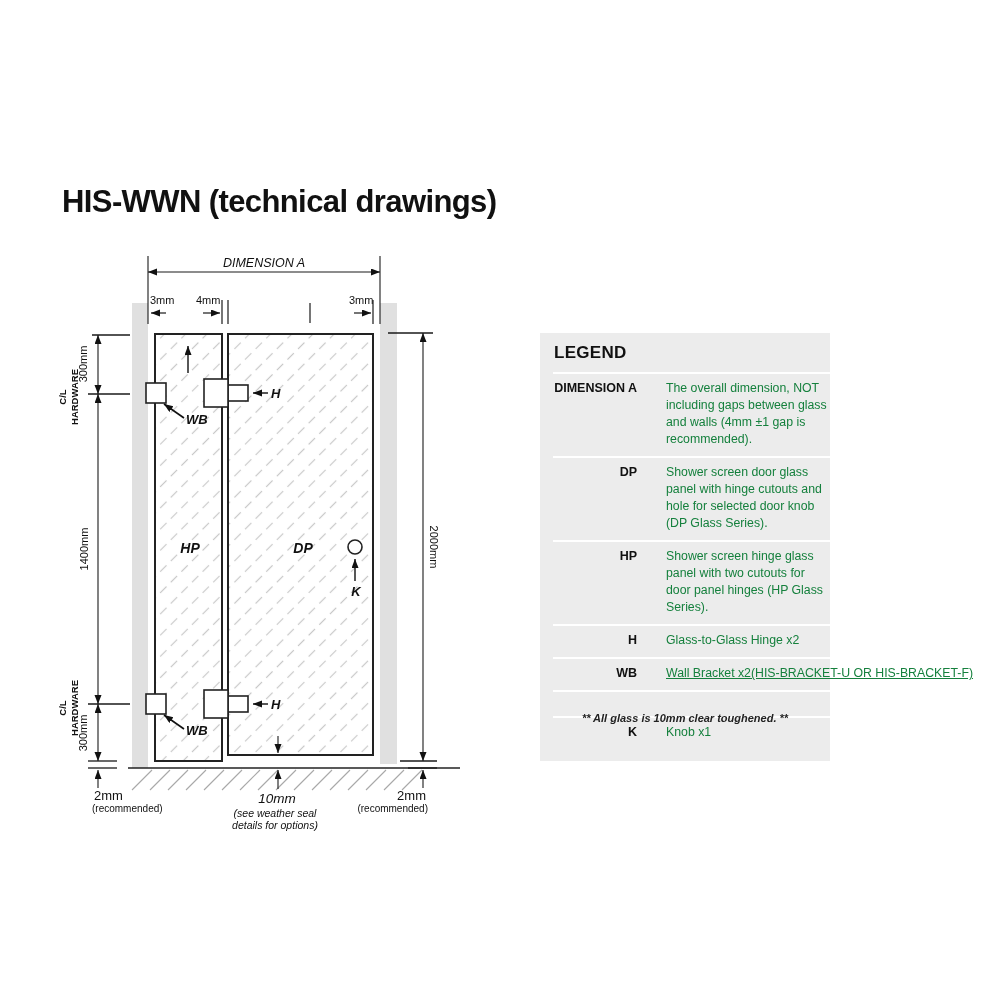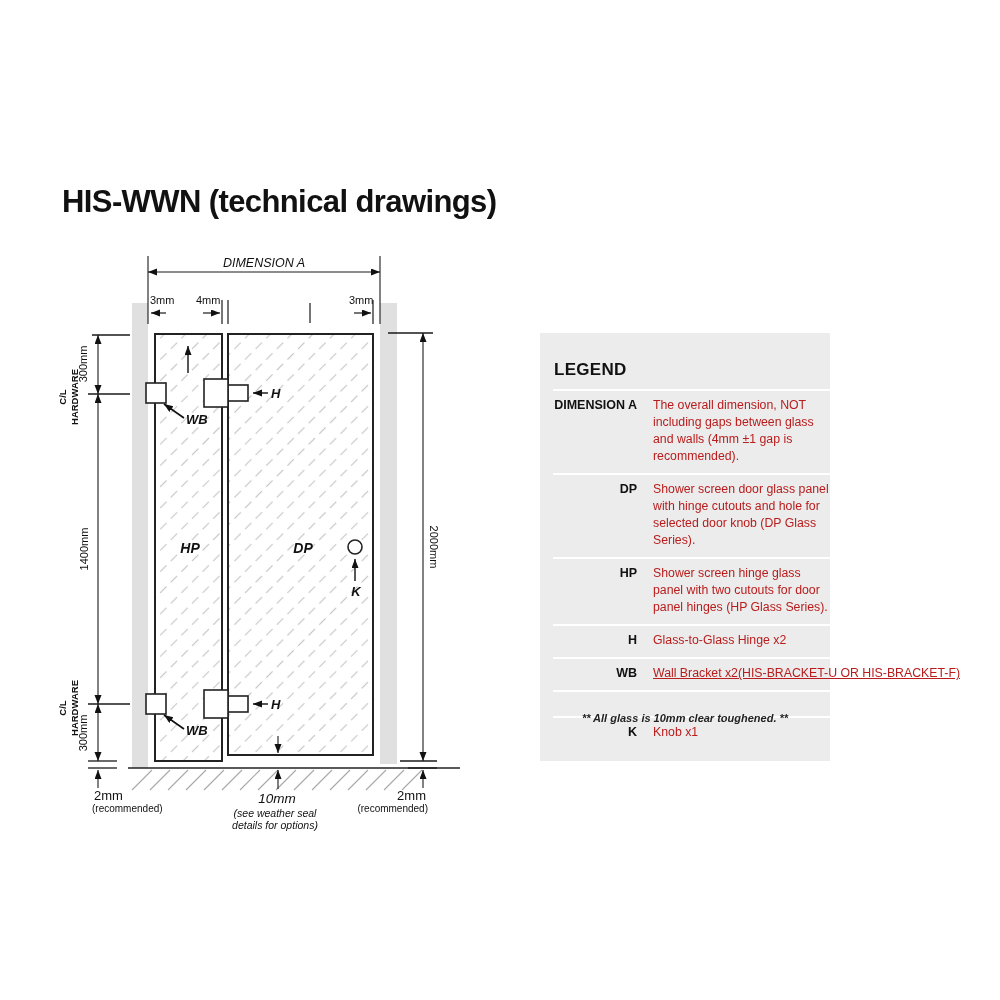--- a/index.html
+++ b/index.html
@@ -11,39 +11,39 @@
     position:absolute;left:62px;top:184px;
     font-size:31px;font-weight:bold;letter-spacing:-0.6px;color:#111;
     white-space:nowrap;
   }
   #drawing-svg{position:absolute;left:40px;top:235px;}
 
   
   .legend{
     position:absolute;left:540px;top:333px;width:290px;
     background:#ececec;box-sizing:border-box;
-    padding:17px 0 12px 13px;
+    padding:0 0 12px 13px;
   }
   .legend-header{
     font-size:17px;font-weight:bold;letter-spacing:0.3px;color:#111;
     padding:10px 0 9px 1px;
   }
   .legend-row{
     display:flex;align-items:flex-start;
     border-top:2px solid #ffffff;
     padding:6px 0 8px 0;
   }
   .legend-row.empty-row{min-height:12px;padding:6px 0 6px 0;}
   .legend-term{
     flex:0 0 84px;text-align:right;
     font-size:12.5px;font-weight:bold;line-height:17px;color:#111;
   }
   .legend-desc{
-    margin-left:16px;width:180px;
-    font-size:12.3px;line-height:17px;color:#b91c1c;
+    margin-left:29px;width:180px;
+    font-size:12.3px;line-height:17px;color:#15803d;
   }
   .legend-desc.nowrap{white-space:nowrap;overflow:visible;width:auto;text-decoration:underline;}
   .legend-footnote{
     position:absolute;left:540px;top:712px;width:290px;text-align:center;
     font-size:11px;font-style:italic;font-weight:600;color:#222;
     white-space:nowrap;
   }
 
   
   text{font-family:"Liberation Sans",sans-serif;fill:#111;}

